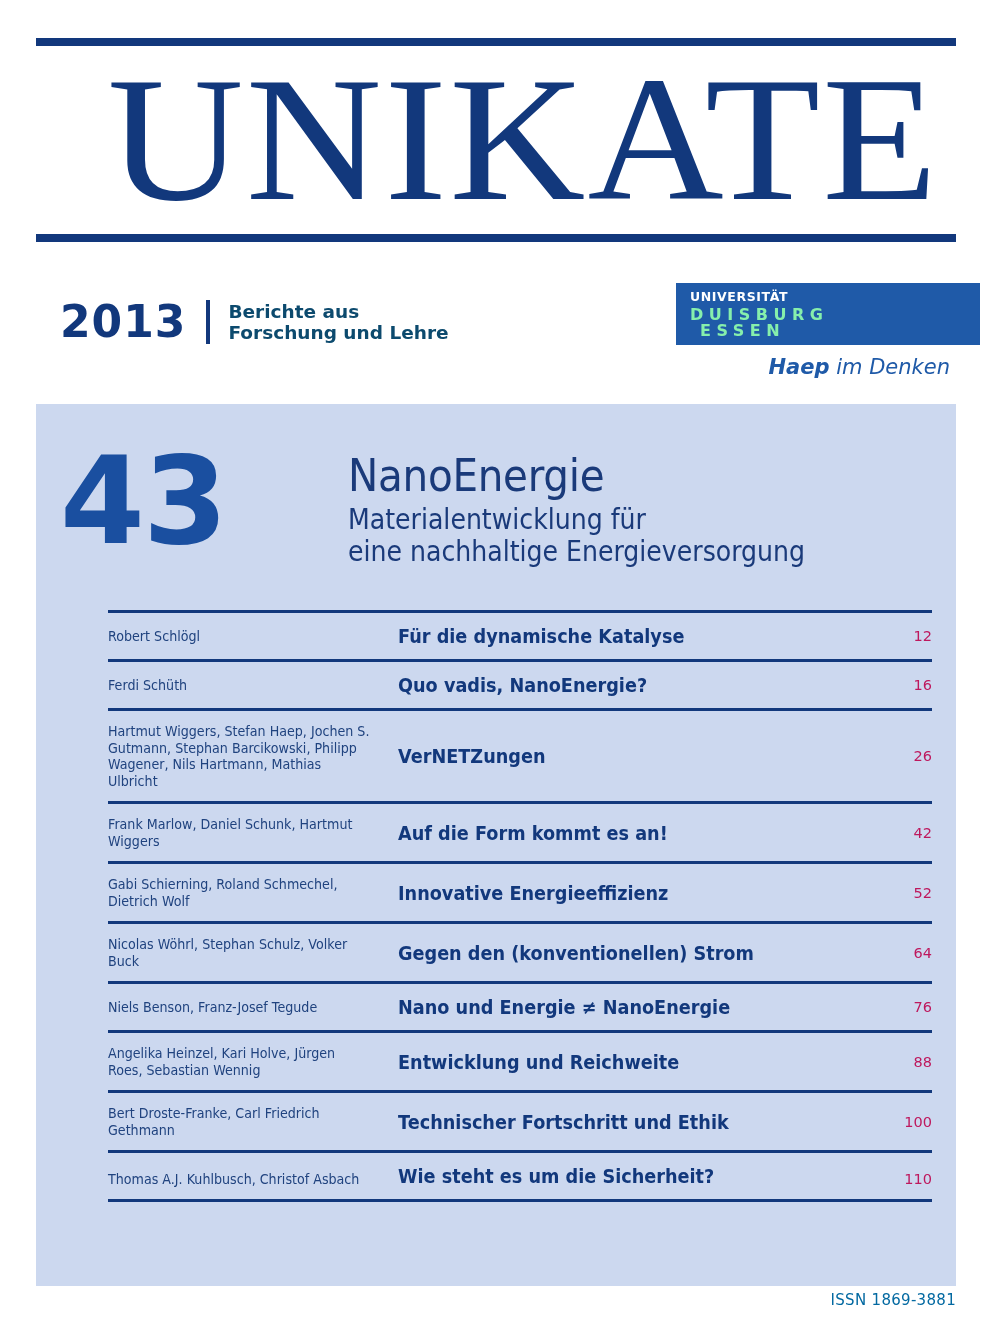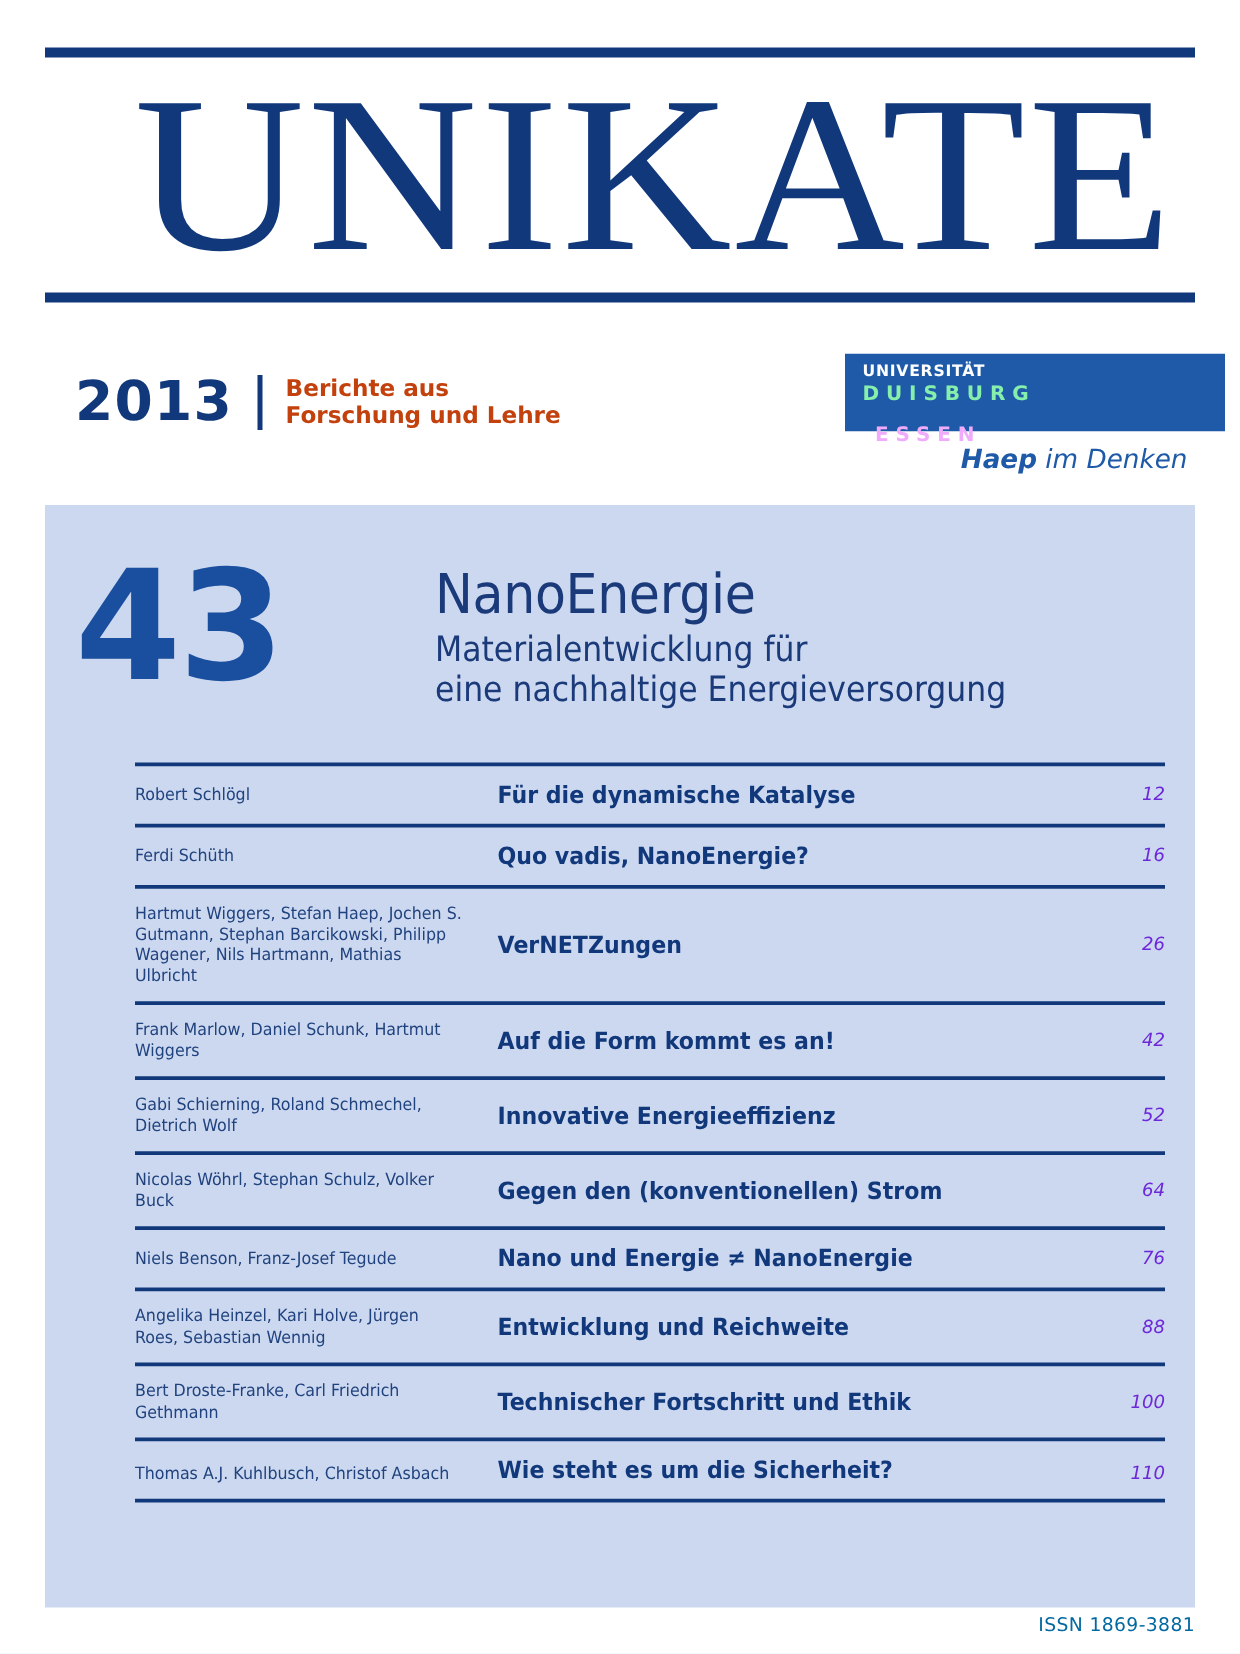--- a/index.html
+++ b/index.html
@@ -63,21 +63,21 @@
   }
   .vbar {
     width: 4px;
     height: 44px;
     background: #12387c;
     margin: 0 18px 0 20px;
   }
   .strapline {
     font-size: 18.5px;
     font-weight: bold;
-    color: #c2410c;
+    color: #0c4a6e;
     line-height: 21px;
     font-family: "DejaVu Sans", sans-serif;
   }
 
   
   .logo-wrap {
     position: absolute;
     left: 676px;
     top: 283px;
     width: 280px;
@@ -105,26 +105,25 @@
     color: #86efac;
     font-size: 16px;
     font-weight: bold;
     letter-spacing: 5.5px;
     font-family: "DejaVu Sans", sans-serif;
   }
   .logo-line3 {
     position: absolute;
     left: 24px;
     top: 38px;
-    color: #f0abfc;
+    color: #86efac;
     font-size: 16px;
     font-weight: bold;
     letter-spacing: 5.5px;
     font-family: "DejaVu Sans", sans-serif;
-    margin-top: 17px;
   }
   .logo-slogan {
     margin-top: 10px;
     text-align: right;
     color: #1f5aa8;
     font-size: 21px;
     font-style: italic;
     font-family: "DejaVu Sans", sans-serif;
     padding-right: 6px;
   }
@@ -224,23 +223,22 @@
     color: #12387c;
     font-family: "DejaVu Sans", sans-serif;
     transform: scaleX(0.93);
     transform-origin: left center;
     white-space: nowrap;
   }
   .toc-page {
     width: 50px;
     text-align: right;
     font-size: 14.5px;
-    color: #6d28d9;
-    font-family: "DejaVu Sans", sans-serif;
-    font-style: italic;
+    color: #be185d;
+    font-family: "DejaVu Sans", sans-serif;
   }
 
   
   .issn {
     position: absolute;
     right: 36px;
     top: 1291px;
     font-size: 15px;
     color: #0369a1;
     font-family: "DejaVu Sans", sans-serif;

